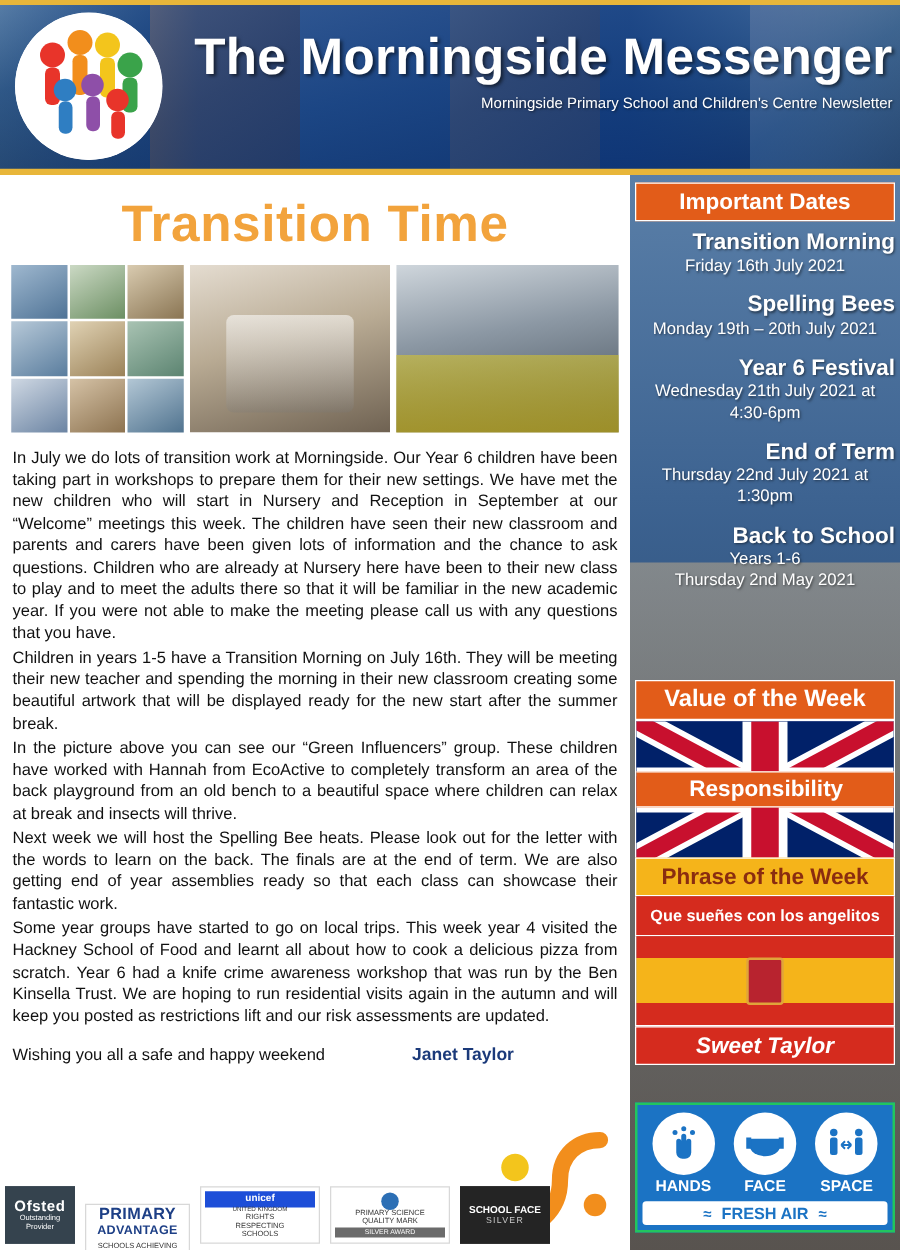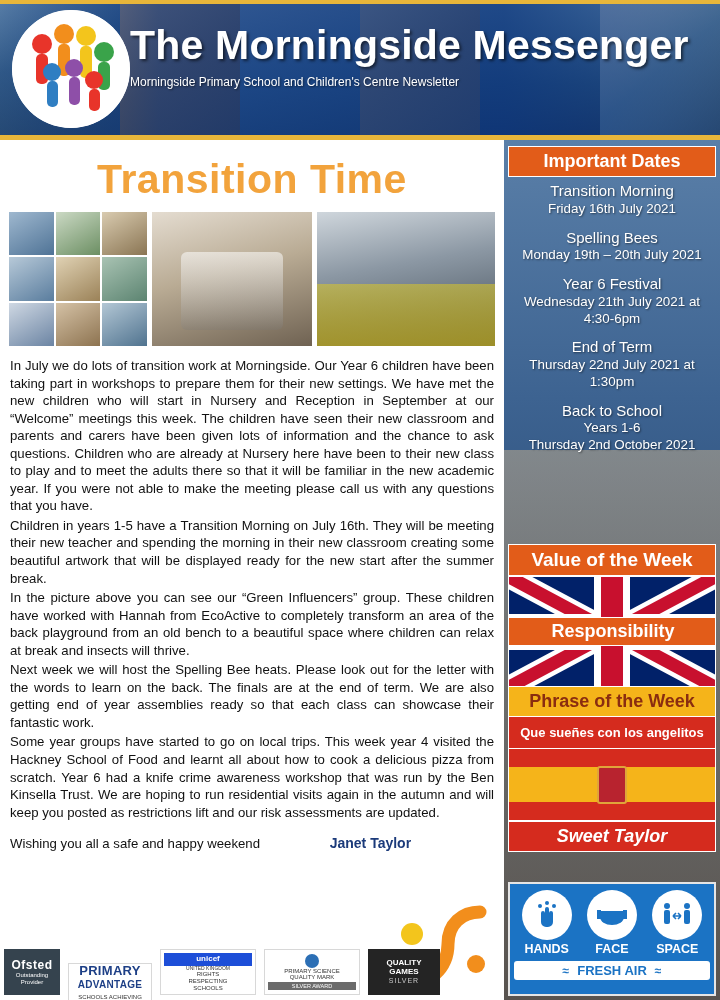--- a/index.html
+++ b/index.html
@@ -56,21 +56,21 @@
     left: 12px; top: 10px;
     width: 118px; height: 118px;
     border-radius: 50%;
     background: #ffffff;
     overflow: hidden;
   }
   .logo svg { display: block; }
   .title-block {
     position: absolute;
     left: 130px; top: 22px; right: 6px;
-    text-align: left;
+    text-align: right;
   }
   .title-main {
     font-size: 41px;
     font-weight: bold;
     color: #ffffff;
     letter-spacing: 0.2px;
     text-shadow: 2px 2px 3px rgba(0,0,0,0.55);
     white-space: nowrap;
   }
   .title-sub {
@@ -255,21 +255,21 @@
     border: 1px solid #ffffff;
     box-sizing: border-box;
   }
   .dates-list {
     color: #ffffff;
     font-size: 13.4px;
     line-height: 1.25;
     text-shadow: 1px 1px 2px rgba(0,0,0,0.5);
   }
   .date-item { margin-bottom: 11px; }
-  .date-item .t { font-weight: normal; font-size: 15px; }
+  .date-item .t { font-weight: bold; font-size: 18px; text-align: right; }
 
   .value-title {
     background: #e25c19;
     color: #ffffff;
     font-size: 19px;
     font-weight: bold;
     padding: 4px 0;
     border: 1px solid #ffffff;
     box-sizing: border-box;
   }
@@ -337,23 +337,23 @@
     color: #ffffff;
     font-size: 18px;
     font-style: italic;
     font-weight: bold;
     padding: 4px 0;
     border: 1px solid #ffffff;
     box-sizing: border-box;
   }
   .hfs {
     background: #1b73c4;
-    border: 2px solid #e5e5e5;
-    box-sizing: border-box;
-    padding: 6px 4px 14px 4px;
+    border: 2px solid #22c55e;
+    box-sizing: border-box;
+    padding: 6px 4px 4px 4px;
   }
   .hfs-row { display: flex; justify-content: space-around; }
   .hfs-item { width: 62px; text-align: center; }
   .hfs-circle {
     width: 50px; height: 50px;
     border-radius: 50%;
     background: #ffffff;
     margin: 0 auto;
     display: flex; align-items: center; justify-content: center;
   }
@@ -474,21 +474,21 @@
         <div>RESPECTING</div>
         <div>SCHOOLS</div>
       </div>
       <div class="flogo psqm">
         <div class="circ"></div>
         <div>PRIMARY SCIENCE</div>
         <div>QUALITY MARK</div>
         <div class="silver">SILVER AWARD</div>
       </div>
       <div class="flogo sg">
-        <div class="big">QUALITY GAMES</div>
+        <div class="big">SCHOOL FACE</div>
         <div class="silver">SILVER</div>
       </div>
     </div>
   </div>
 
   <div class="right-col">
     <div class="rc-photo"></div>
     <div class="rc-inner">
 
       <div class="band" style="top:6px;">
@@ -508,21 +508,21 @@
           <div class="t">Year 6 Festival</div>
           <div>Wednesday 21th July 2021 at 4:30-6pm</div>
         </div>
         <div class="date-item">
           <div class="t">End of Term</div>
           <div>Thursday 22nd July 2021 at 1:30pm</div>
         </div>
         <div class="date-item">
           <div class="t">Back to School</div>
           <div>Years 1-6</div>
-          <div>Thursday 2nd October 2021</div>
+          <div>Thursday 2nd May 2021</div>
         </div>
       </div>
 
       <div class="band" style="top:404px;">
         <div class="value-title">Value  of the Week</div>
         <div class="flag">
           <svg width="206" height="110" viewBox="0 0 206 110" aria-hidden="true">
             <rect width="206" height="110" fill="#012169"></rect>
             <path d="M0,0 L206,110 M206,0 L0,110" stroke="#ffffff" stroke-width="22"></path>
             <path d="M0,0 L206,110 M206,0 L0,110" stroke="#C8102E" stroke-width="13"></path>

